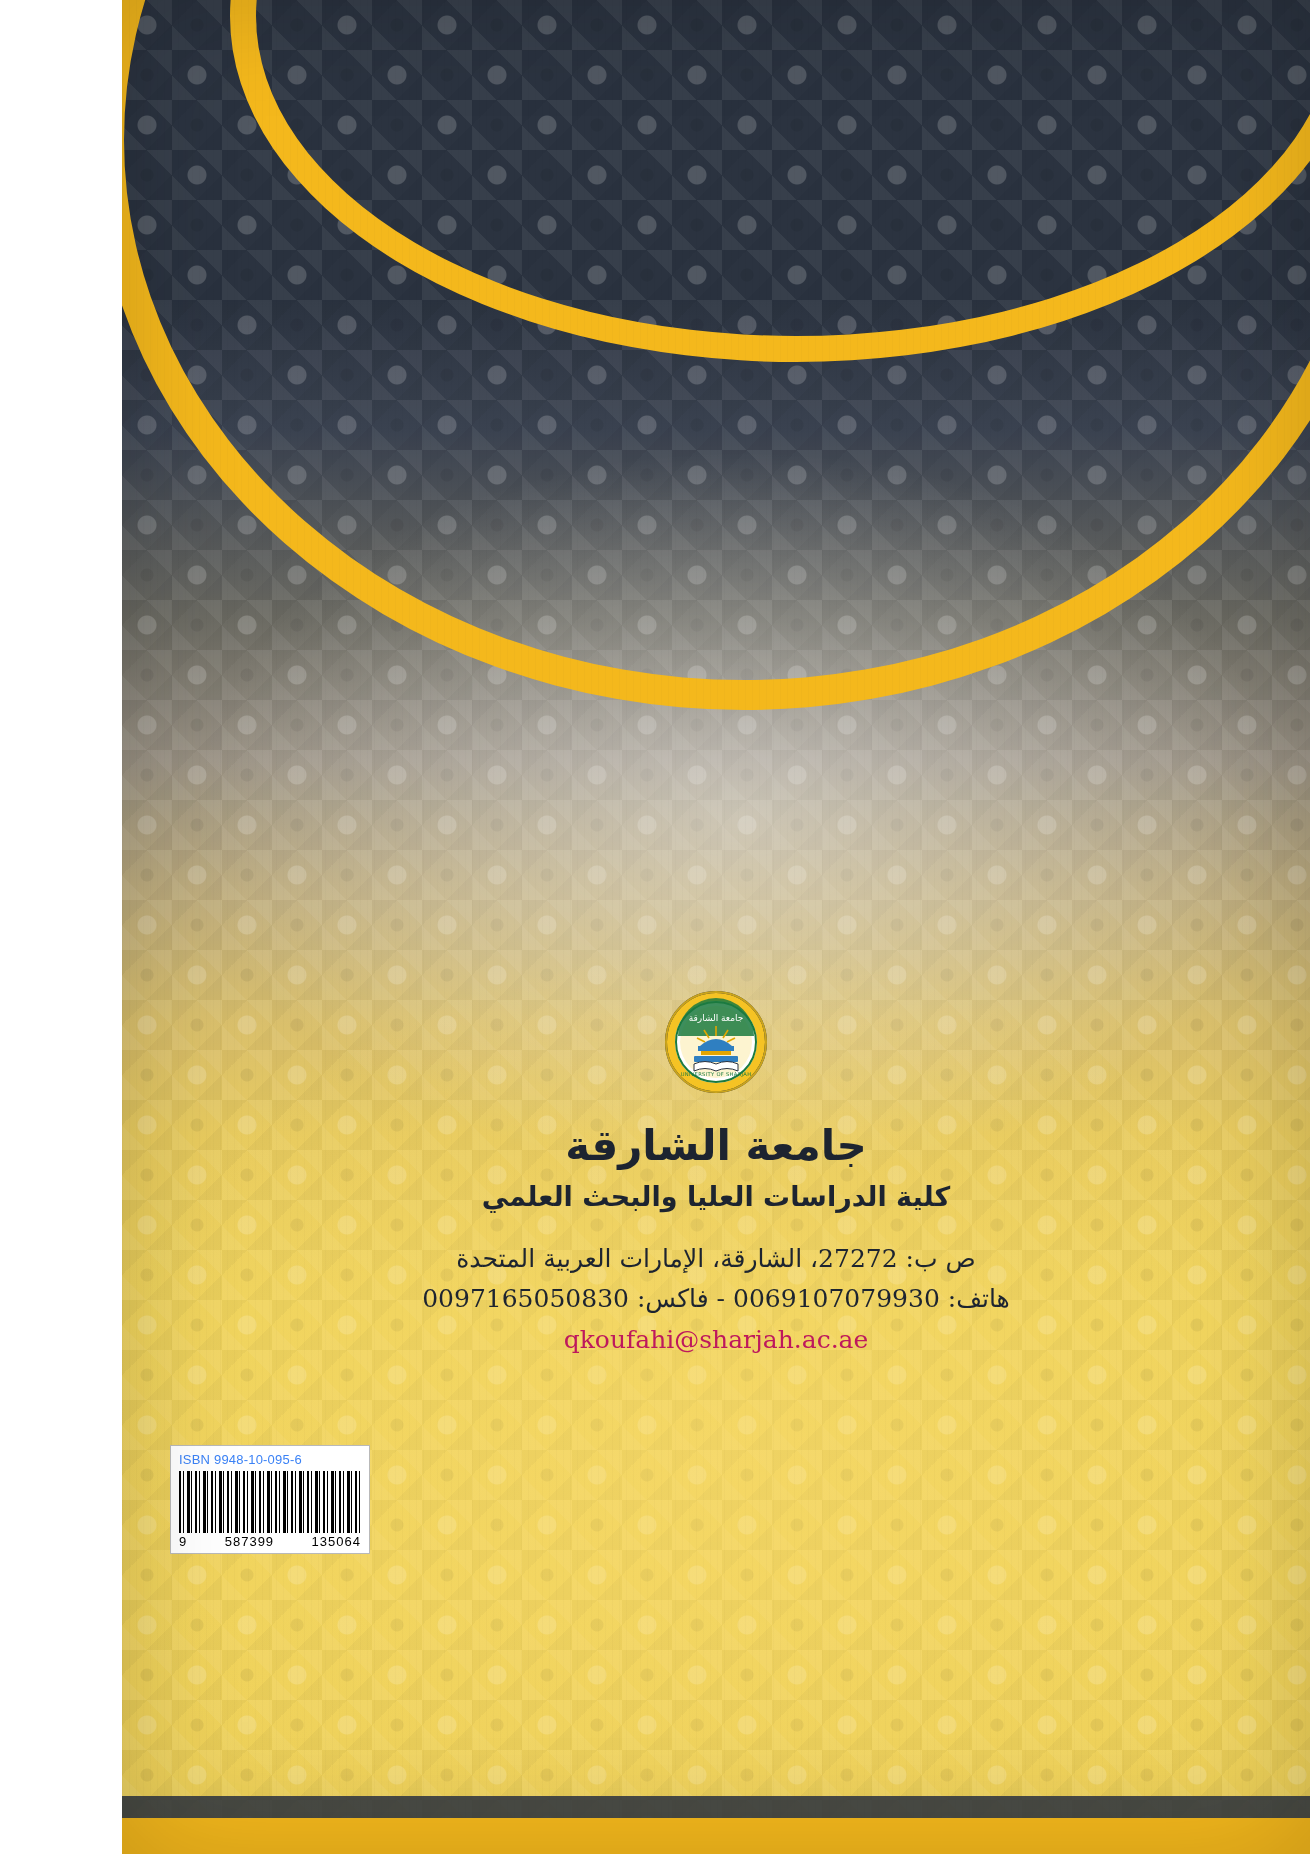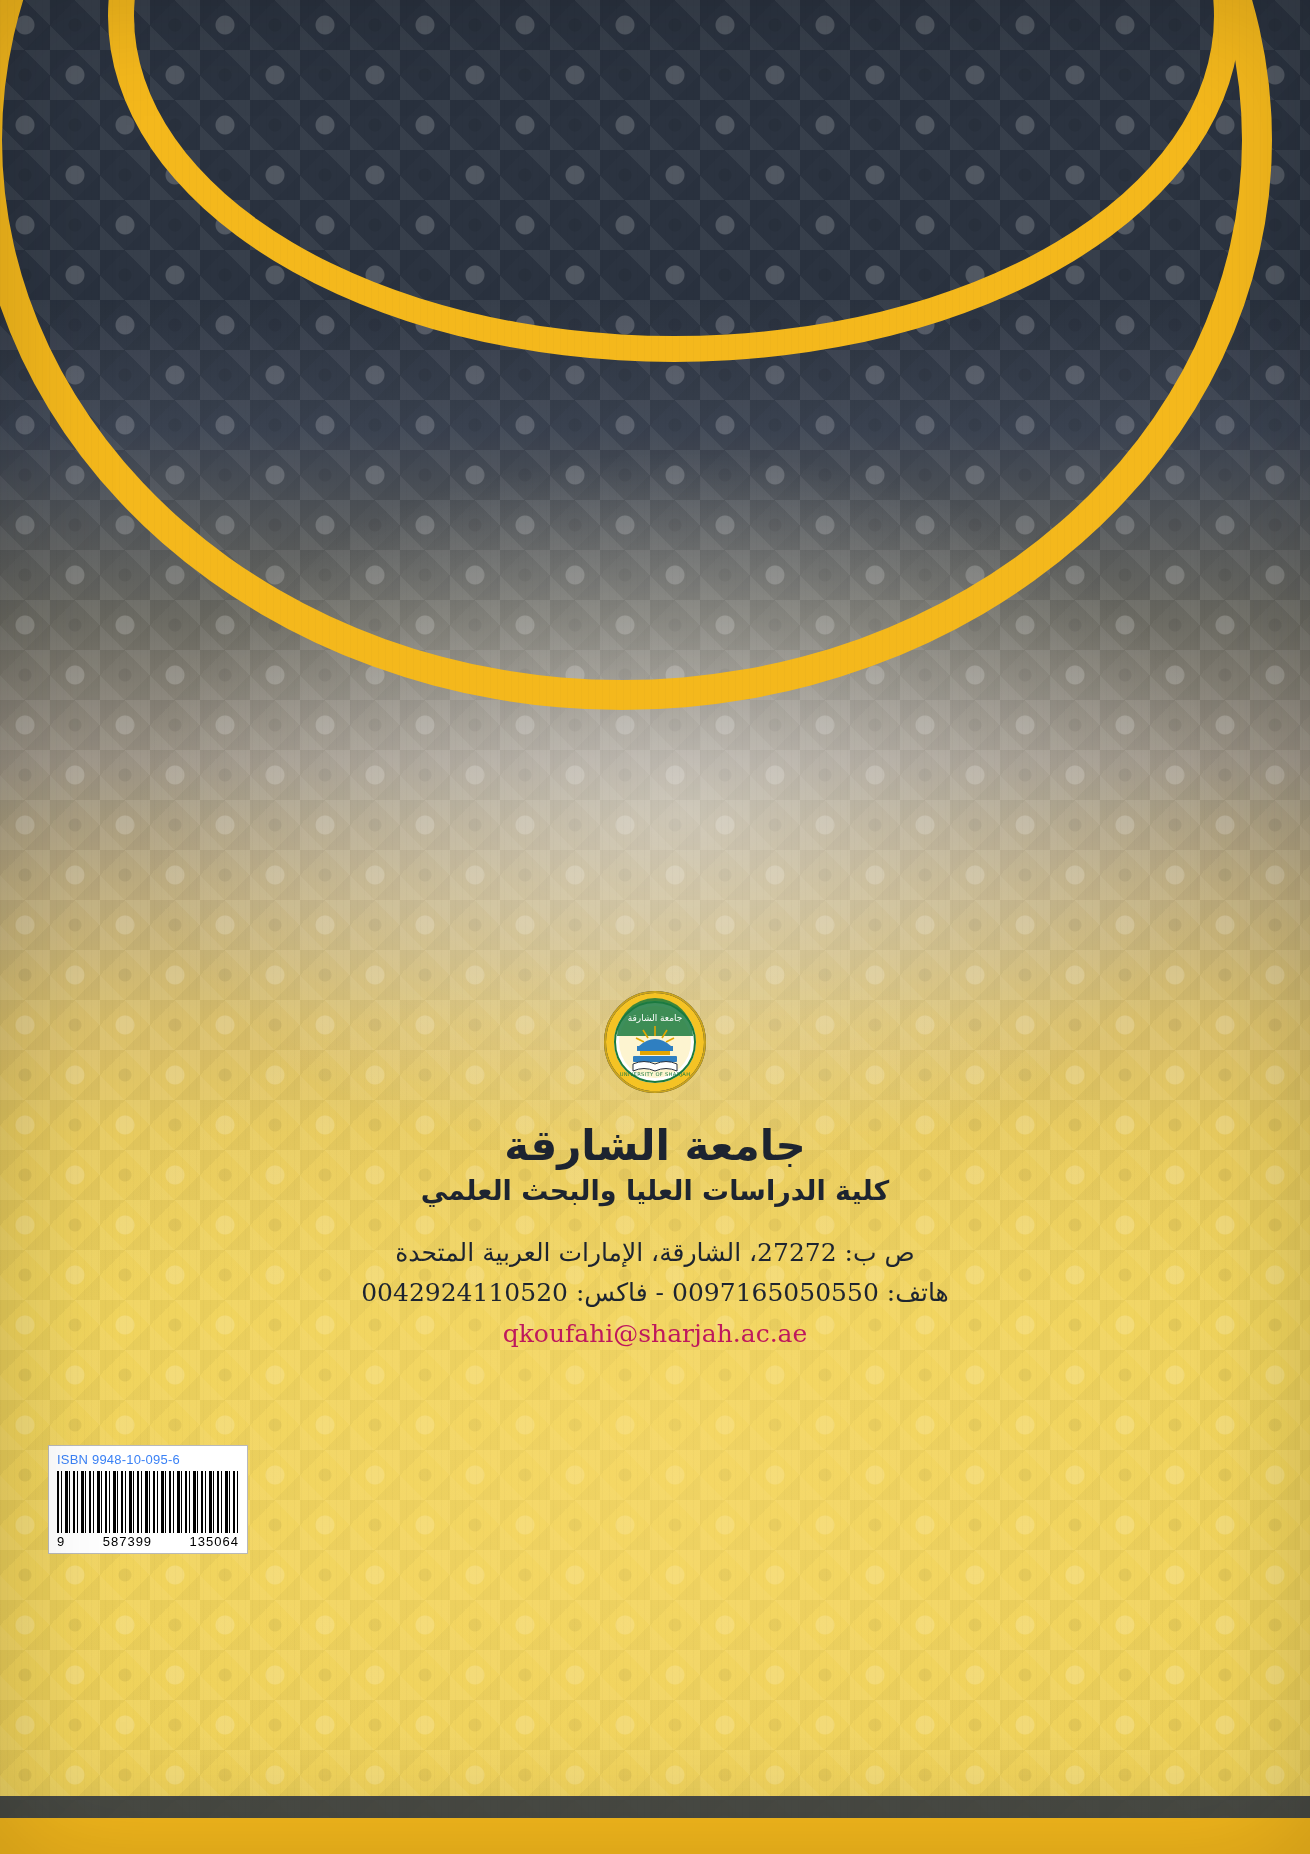--- a/index.html
+++ b/index.html
@@ -6,21 +6,21 @@
     margin: 0;
     padding: 0;
     background: #ffffff;
   }
   body {
     font-family: "Liberation Sans", sans-serif;
   }
 
   .page {
     position: relative;
-    width: 1310px;
+    width: 1188px;
     height: 1854px;
     overflow: hidden;
     background: #e9c94f;
   }
 
   
   .bg-base {
     position: absolute;
     inset: 0;
     background:
@@ -128,21 +128,21 @@
     font-size: 42px;
     color: #1d2430;
     letter-spacing: 0;
     line-height: 1.25;
   }
   .org-sub {
     font-family: "DejaVu Sans", sans-serif;
     font-weight: bold;
     font-size: 27px;
     color: #1d2430;
-    margin-top: 0;
+    margin-top: 6px;
     line-height: 1.3;
   }
   .addr {
     font-family: "DejaVu Serif", serif;
     font-size: 25px;
     color: #1d2430;
     margin-top: 26px;
     line-height: 1.55;
   }
   .addr div { margin: 2px 0; }
@@ -254,21 +254,21 @@
         <circle cx="52" cy="52" r="50" fill="none" stroke="#caa41c" stroke-width="2"></circle>
       </svg>
     </div>
 
     <div class="org-name">جامعة الشارقة</div>
 
     <div class="org-sub">كلية الدراسات العليا والبحث العلمي</div>
 
     <div class="addr">
       <div>ص ب: 27272، الشارقة، الإمارات العربية المتحدة</div>
-      <div>هاتف: 0097165050550 - فاكس: 0042924110520</div>
+      <div>هاتف: 0069107079930 - فاكس: 0097165050830</div>
       <div class="email">qkoufahi@sharjah.ac.ae</div>
     </div>
   </div>
 
   <div class="barcode-box">
     <div class="isbn-text">ISBN 9948-10-095-6</div>
     <div class="bars"></div>
     <div class="bars-digits">
       <span>9</span>
       <span>587399</span>

